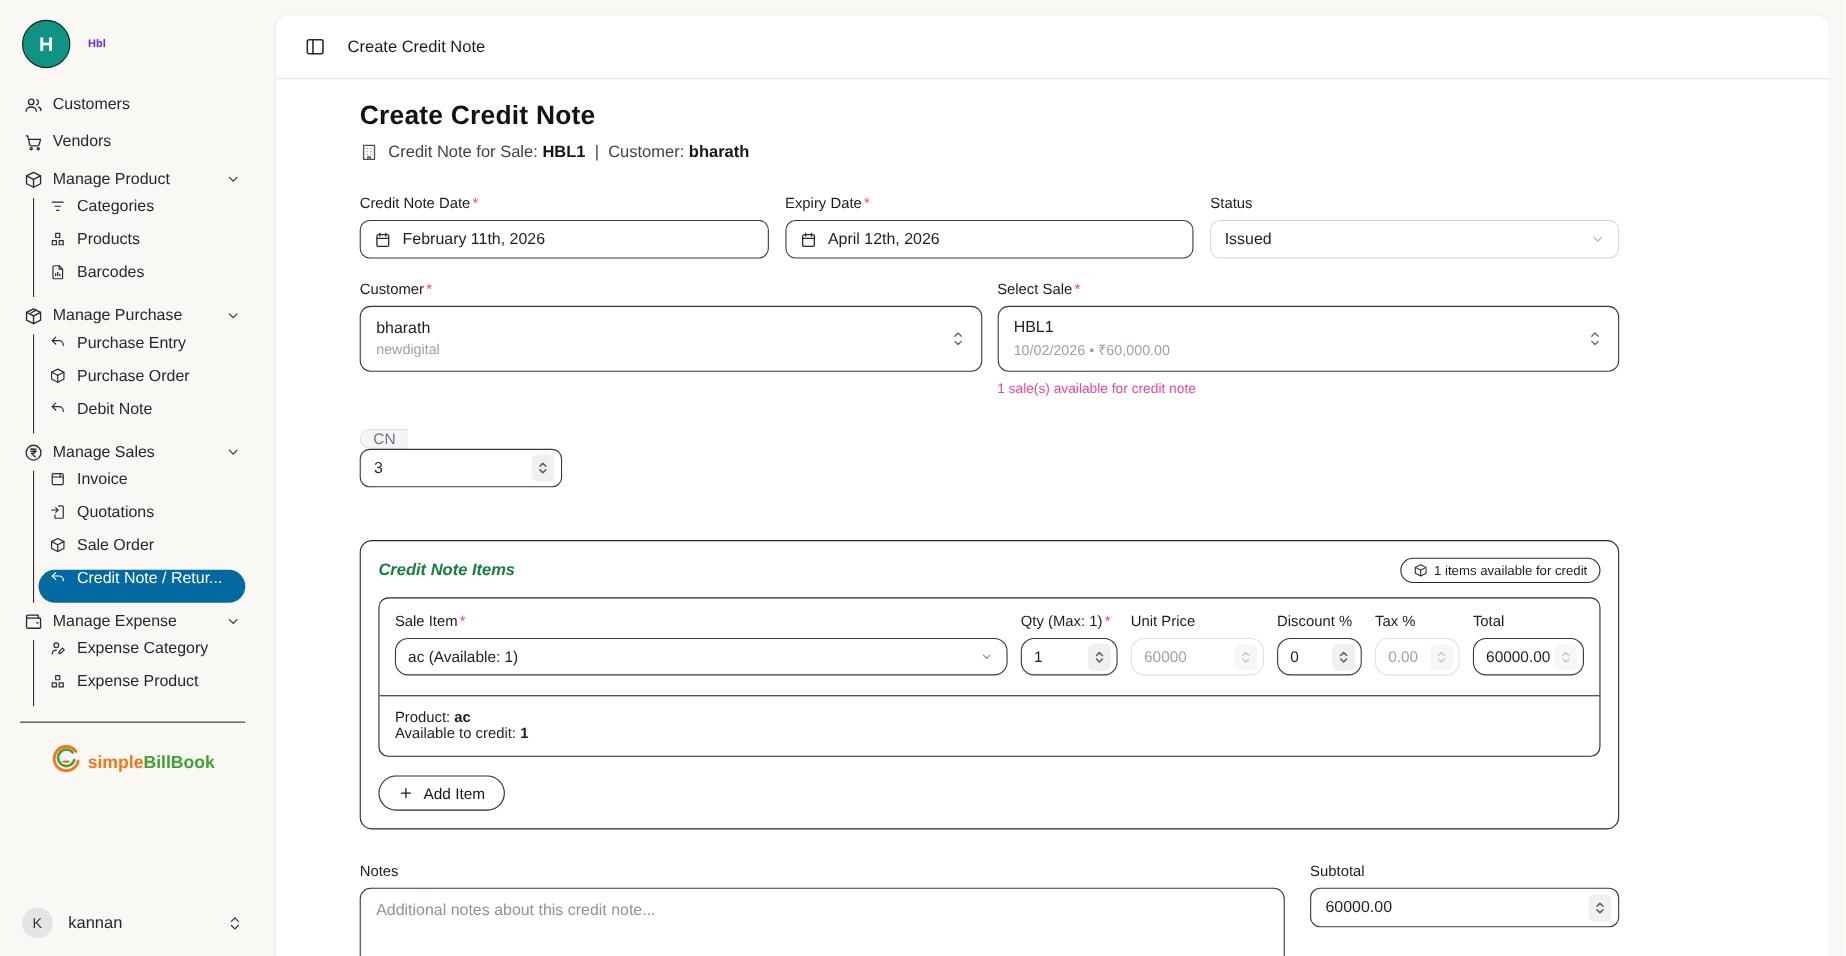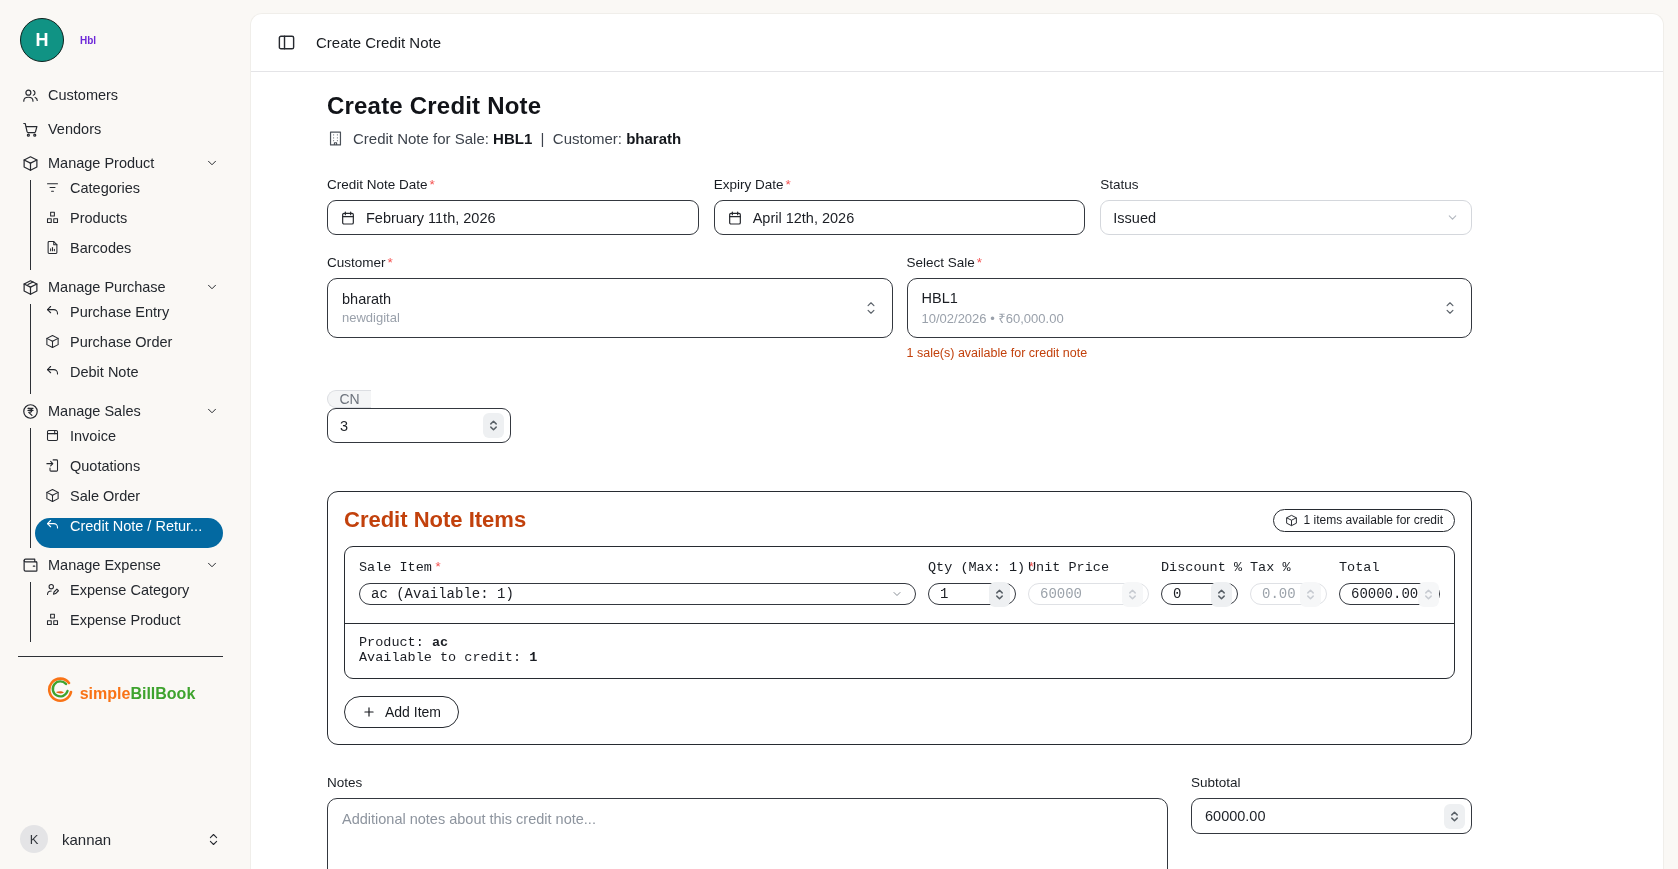--- a/index.html
+++ b/index.html
@@ -76,21 +76,21 @@
   }
   .ctl.light { border:1px solid #d4d7dc; }
   .ctl .grow { flex:1; }
   .select2 {
     height:60px; border:1.4px solid #34383f; border-radius:10px; background:#fff;
     display:flex; align-items:center; padding:0 14px; cursor:pointer;
   }
   .select2 .txt { flex:1; }
   .select2 .line1 { font-size:14.5px; color:#1b1e24; }
   .select2 .line2 { font-size:13px; color:#9aa1ab; margin-top:3px; }
-  .caption { font-size:12.5px; color:#c2410c; margin-top:8px; }
+  .caption { font-size:12.5px; color:#ec4899; margin-top:8px; }
   .cn-row { display:flex; margin-top:30px; align-items:stretch;flex-direction:column; }
   .cn-prefix {
     width:44px; border:1px solid #dcdee2; border-right:none; background:#f4f5f6;
     border-radius:9px 0 0 9px; display:flex; align-items:center; justify-content:center;
     font-size:14px; color:#6d737c;
   }
   .cn-input {
     width:184px; height:35px; border:1.4px solid #34383f; border-radius:9px; background:#fff;
     display:flex; align-items:center; padding:0 6px 0 12px; font-size:14.5px;
   }
@@ -99,37 +99,37 @@
     display:flex; align-items:center; justify-content:center; flex:none; cursor:pointer;
   }
   .spin svg { stroke:#596067; }
   .spin.pale { background:#f6f7f8; }
   .spin.pale svg { stroke:#c7cbd1; }
   
   .items-card {
     margin-top:48px; border:1.4px solid #272b31; border-radius:11px; padding:15px 16px 16px;
   }
   .items-head { display:flex; align-items:center; }
-  .items-title { font-size:22px; font-weight:bold; color:#c2410c; }
+  .items-title { font-size:15px; font-weight:bold; color:#15803d;font-style:italic; }
   .items-badge {
     margin-left:auto; border:1.2px solid #272b31; border-radius:999px; height:23px;
     display:flex; align-items:center; gap:6px; padding:0 11px; font-size:12px; color:#1b1e24;
   }
-  .item-row-card { margin-top:13px; border:1.4px solid #272b31; border-radius:9px; padding:13px 14px 0;font-family:Liberation Mono, monospace; }
+  .item-row-card { margin-top:13px; border:1.4px solid #272b31; border-radius:9px; padding:13px 14px 0; }
   .item-grid { display:flex; gap:12px; }
   .icol { display:flex; flex-direction:column; }
   .icol .hd { font-size:13.5px; color:#191d23; margin-bottom:8px; white-space:nowrap; }
   .icol.c-item { flex:1; }
   .icol.c-qty { width:88px; }
   .icol.c-price { width:121px; }
   .icol.c-disc { width:77px; }
   .icol.c-tax { width:77px; }
   .icol.c-total { width:101px; }
   .ninput {
-    height:22px; border:1.4px solid #34383f; border-radius:12px; background:#fff;
+    height:34px; border:1.4px solid #34383f; border-radius:12px; background:#fff;
     display:flex; align-items:center; padding:0 5px 0 11px; font-size:14px; color:#1b1e24;
   }
   .ninput.disabled { border:1px solid #dfe1e5; color:#9ca3ab; }
   .ninput .val { flex:1; }
   .item-footer {
     border-top:1.4px solid #272b31; margin:18px -14px 0; padding:11px 14px 13px;
     display:flex; justify-content:space-between; font-size:13.5px; color:#1b1e24;flex-direction:column;
   }
   .add-item-btn {
     margin-top:17px; display:inline-flex; align-items:center; gap:9px;

